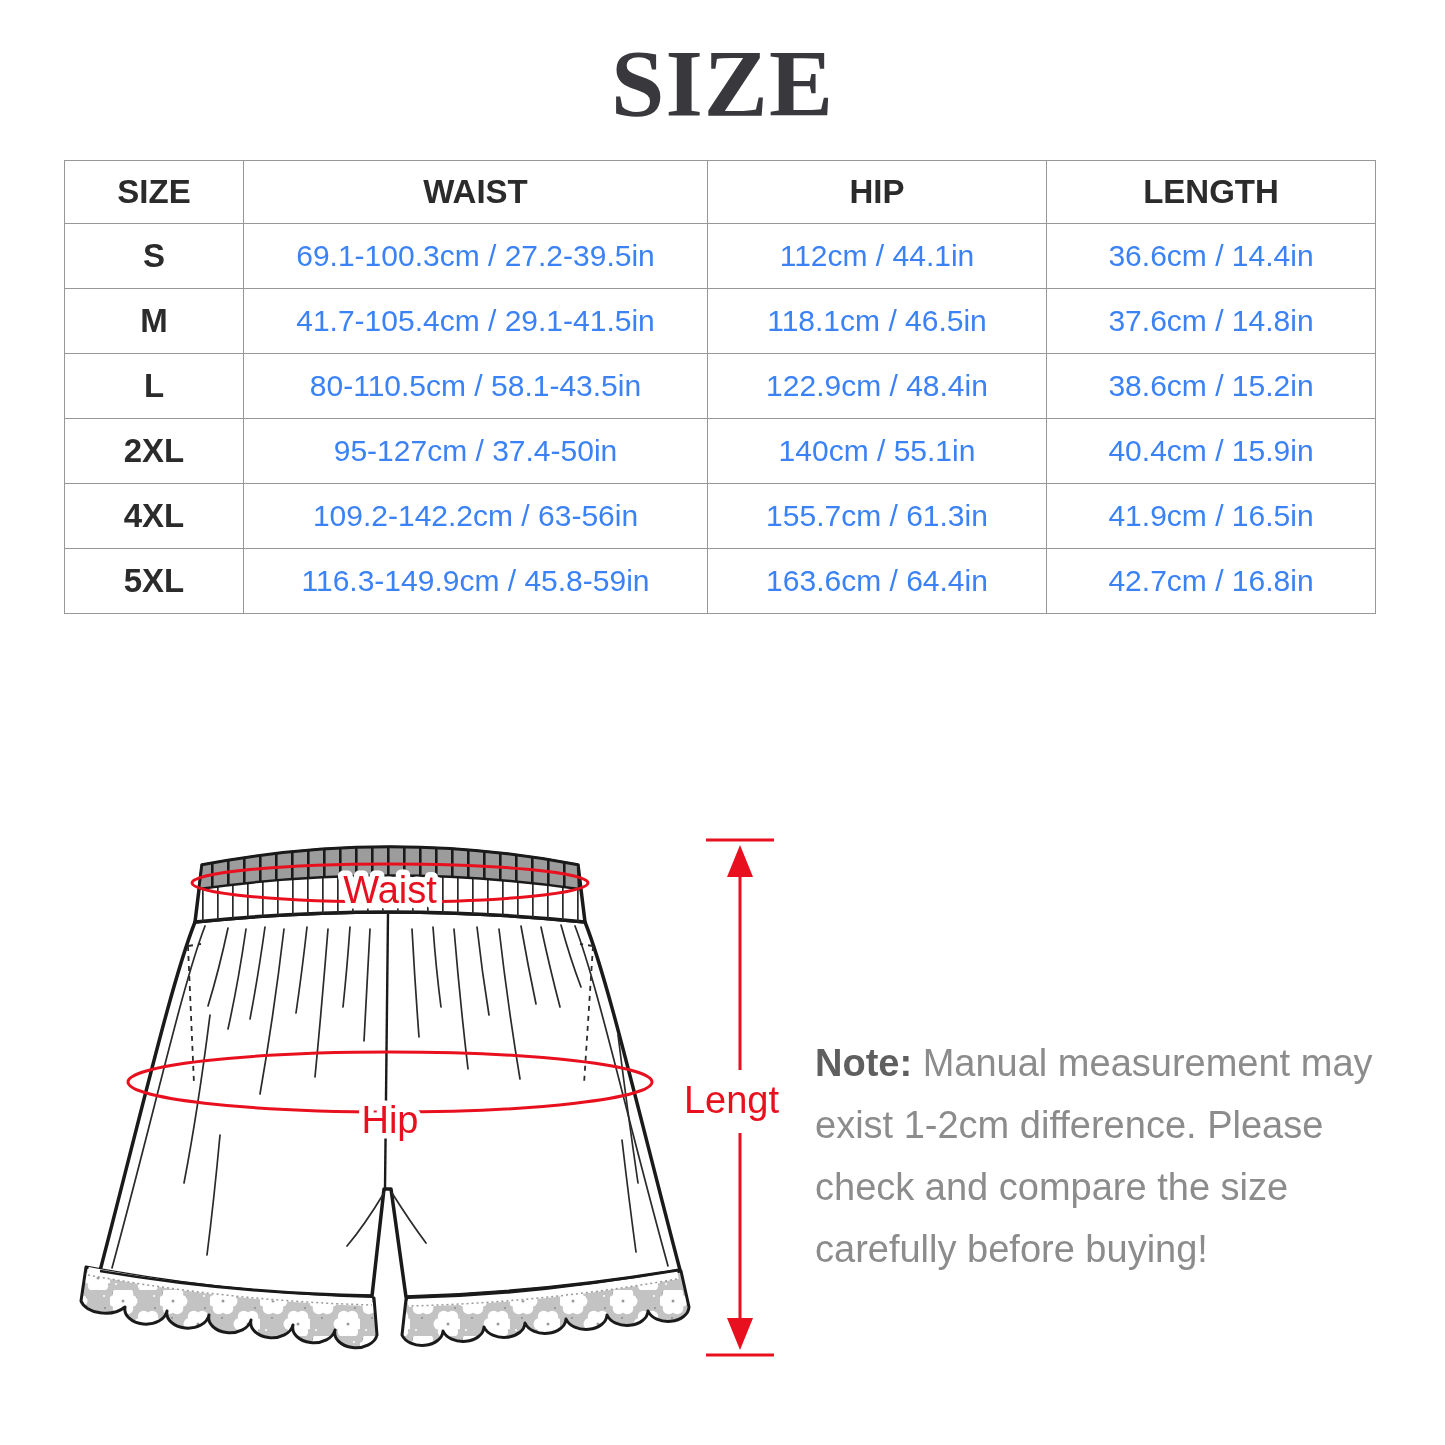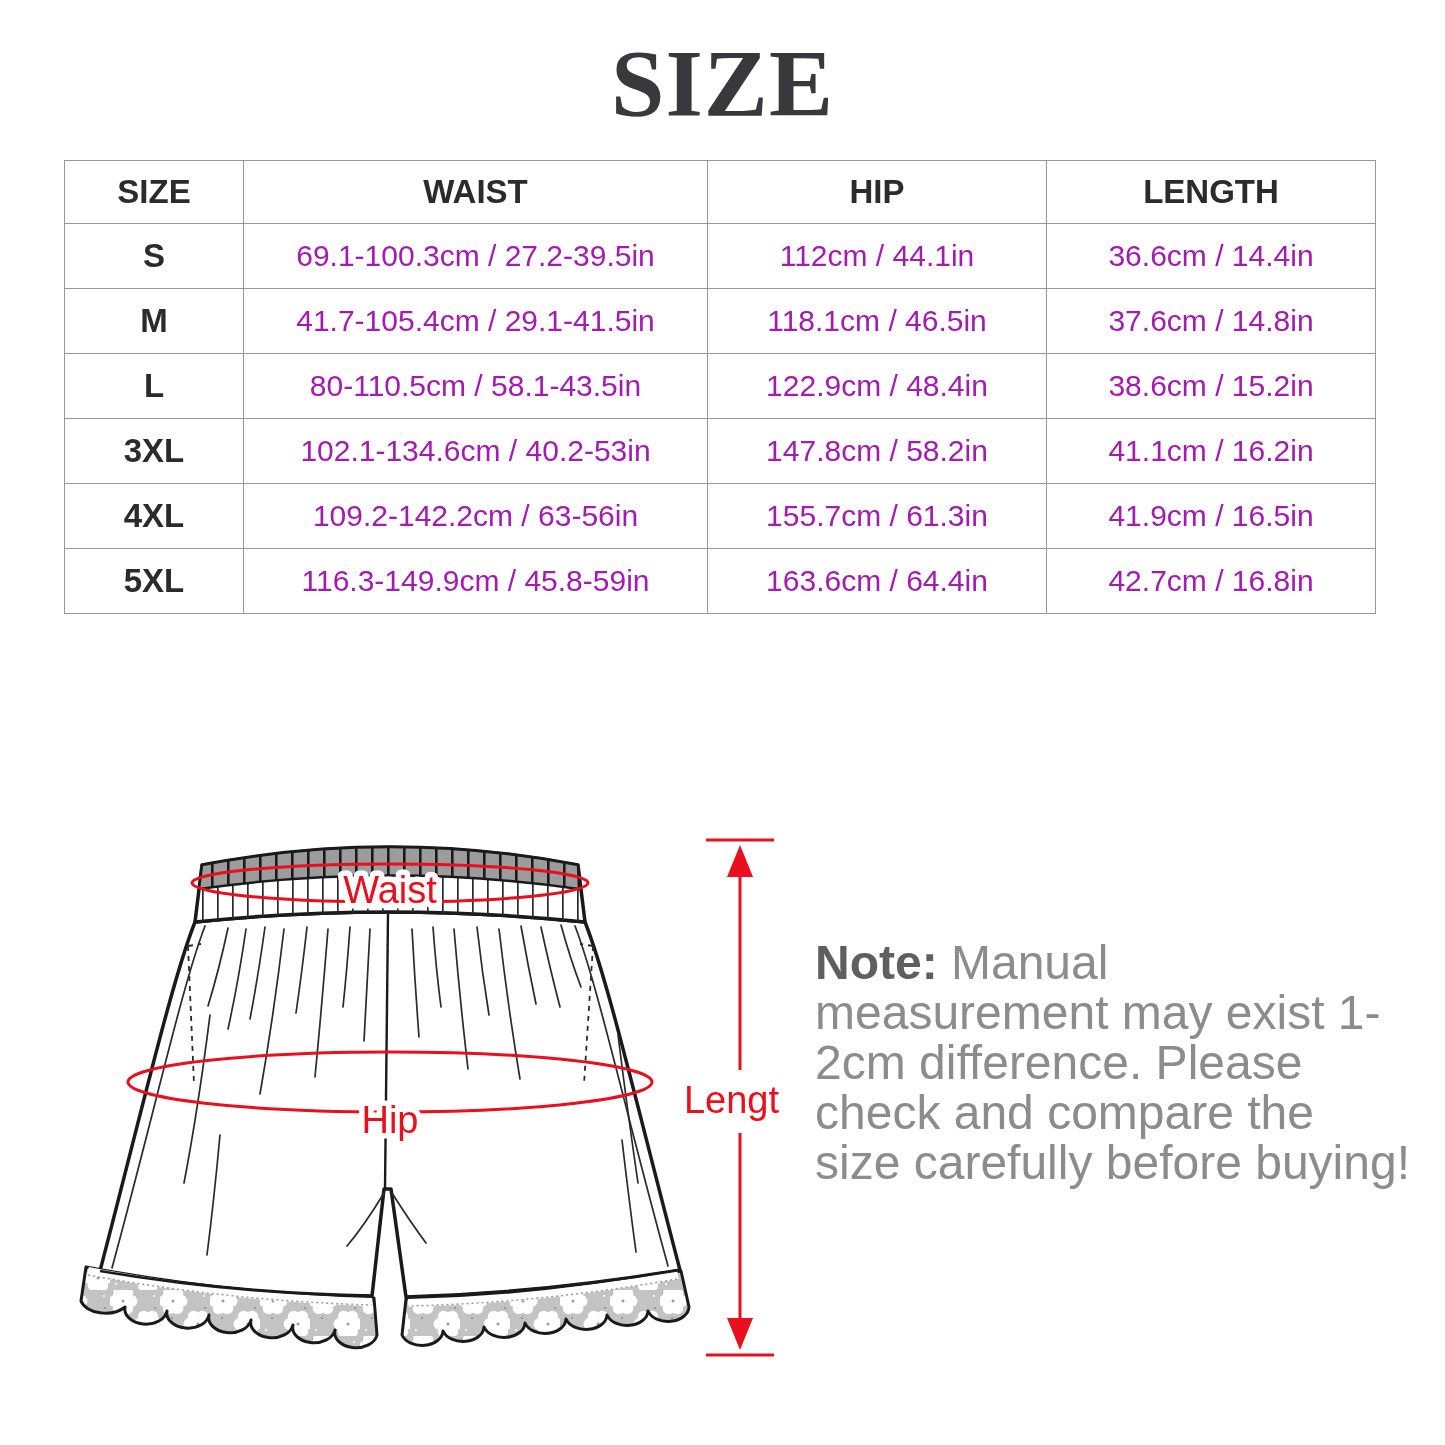--- a/index.html
+++ b/index.html
@@ -14,37 +14,37 @@
   .size-table{
     position:absolute;left:64px;top:160px;width:1311px;
     border-collapse:collapse;table-layout:fixed;
   }
   .size-table th,.size-table td{
     border:1.6px solid #979797;text-align:center;vertical-align:middle;
     padding:0;overflow:hidden;white-space:nowrap;
   }
   .size-table thead th{height:62px;font-size:33px;font-weight:bold;color:#2b2b2b;}
   .size-table tbody th{height:64px;font-size:33px;font-weight:bold;color:#2b2b2b;}
-  .size-table tbody td{height:64px;font-size:30px;font-weight:normal;color:#a21caf;}
+  .size-table tbody td{height:64px;font-size:30px;font-weight:normal;color:#3b82f6;}
 
   .diagram{position:absolute;left:60px;top:830px;width:720px;height:545px;}
   .outline{fill:#ffffff;stroke:#1a1a1a;stroke-width:3.5;stroke-linejoin:round;}
   .thin{fill:none;stroke:#2a2a2a;stroke-width:1.7;stroke-linecap:round;}
   .seam{fill:none;stroke:#1a1a1a;stroke-width:2.4;}
   .dash{fill:none;stroke:#2a2a2a;stroke-width:1.8;stroke-dasharray:5 5;}
   .red-line{fill:none;stroke:#e8101e;stroke-width:3;}
   .red-fill{fill:#e8101e;stroke:none;}
   .red-label{
     font-family:"Liberation Sans",sans-serif;font-size:38px;
     text-anchor:middle;paint-order:stroke;stroke:#ffffff;stroke-width:11;stroke-linejoin:round;
   }
 
   .note{
-    position:absolute;left:815px;top:938px;width:595px;
-    font-size:48px;line-height:50px;color:#8c8c8c;
+    position:absolute;left:815px;top:1032px;width:595px;
+    font-size:38px;line-height:62px;color:#8c8c8c;
   }
   .note b{color:#5f5f5f;font-weight:bold;}
 </style>
 </head>
 <body>
 
 <div class="page-title">SIZE</div>
 
 <table class="size-table">
   <colgroup>
@@ -74,24 +74,24 @@
       <td>118.1cm / 46.5in</td>
       <td>37.6cm / 14.8in</td>
     </tr>
     <tr>
       <th>L</th>
       <td>80-110.5cm / 58.1-43.5in</td>
       <td>122.9cm / 48.4in</td>
       <td>38.6cm / 15.2in</td>
     </tr>
     <tr>
-      <th>3XL</th>
-      <td>102.1-134.6cm / 40.2-53in</td>
-      <td>147.8cm / 58.2in</td>
-      <td>41.1cm / 16.2in</td>
+      <th>2XL</th>
+      <td>95-127cm / 37.4-50in</td>
+      <td>140cm / 55.1in</td>
+      <td>40.4cm / 15.9in</td>
     </tr>
     <tr>
       <th>4XL</th>
       <td>109.2-142.2cm / 63-56in</td>
       <td>155.7cm / 61.3in</td>
       <td>41.9cm / 16.5in</td>
     </tr>
     <tr>
       <th>5XL</th>
       <td>116.3-149.9cm / 45.8-59in</td>

